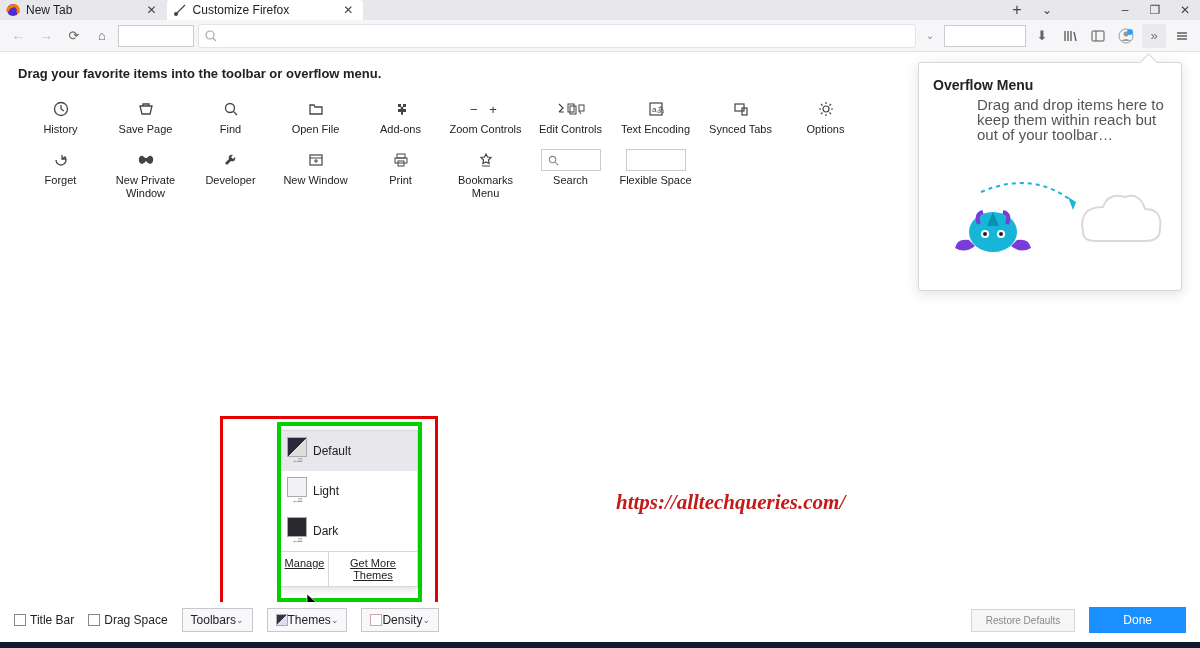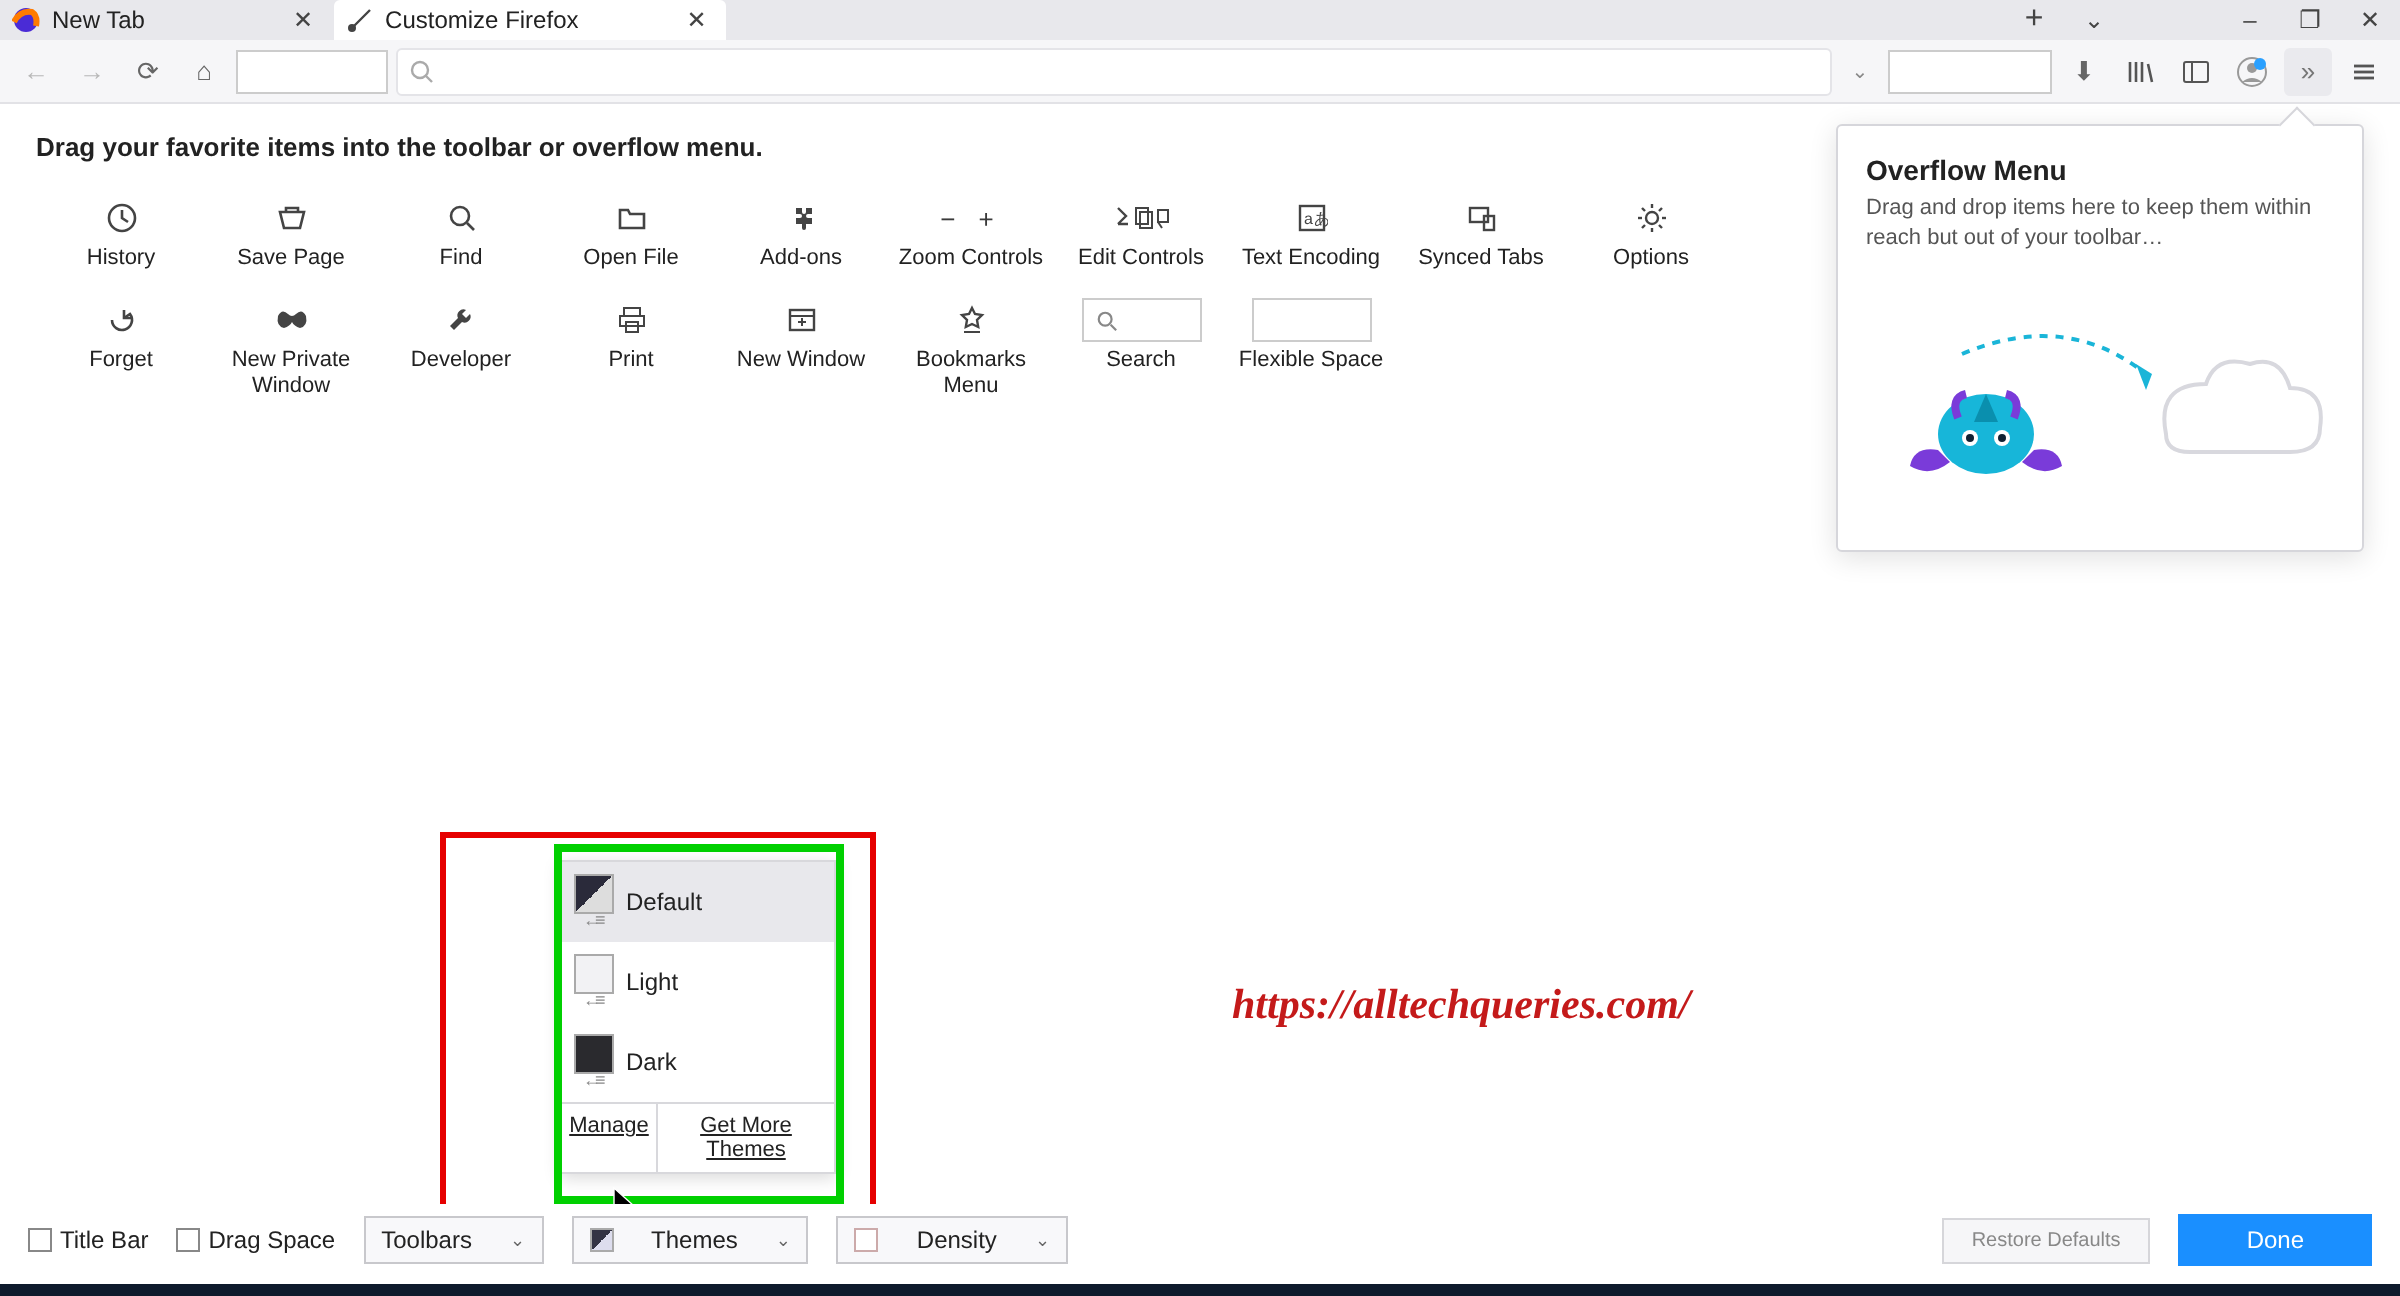--- a/index.html
+++ b/index.html
@@ -31,21 +31,21 @@
   .items-grid { margin-top: 10px; display: grid; grid-template-columns: repeat(9, 85px); gap: 0; }
   .cust-item { width: 85px; text-align: center; padding: 6px 2px; }
   .cust-item .icon { height: 24px; display: flex; align-items: center; justify-content: center; color: #3a3a3a; }
   .cust-item .label { font-size: 11px; line-height: 13px; margin-top: 2px; color: #222; }
   .mock-box { width: 60px; height: 22px; border: 1px solid #ccc; margin: 0 auto; display: flex; align-items: center; justify-content: flex-start; padding-left: 6px; }
 
   
   .overflow-panel { position: absolute; top: 62px; right: 18px; width: 264px; border: 1px solid #d6d6db; border-radius: 3px; background: #fff; box-shadow: 0 3px 14px rgba(0,0,0,0.12); padding: 14px 14px 18px; }
   .overflow-panel::before { content: ""; position: absolute; top: -7px; right: 26px; width: 12px; height: 12px; background: #fff; border-left: 1px solid #d6d6db; border-top: 1px solid #d6d6db; transform: rotate(45deg); }
   .overflow-title { font-weight: 600; font-size: 14px; margin-bottom: 4px; }
-  .overflow-desc { font-size: 11px; color: #555; line-height: 15px; }
+  .overflow-desc { font-size: 15px; color: #555; line-height: 15px; margin-left: 44px; }
   .overflow-illus { margin-top: 20px; height: 110px; position: relative; }
 
   
   .themes-popup { position: absolute; left: 280px; top: 430px; width: 138px; background: #fff; border: 1px solid #d8d8dc; box-shadow: 0 2px 8px rgba(0,0,0,0.15); font-size: 12px; }
   .themes-header { text-align: center; font-weight: 600; padding: 6px 0; font-size: 11px; }
   .theme-item { display: flex; align-items: center; gap: 6px; padding: 6px 6px; }
   .theme-item.selected { background: #e8e8ec; }
   .theme-swatch { width: 20px; height: 20px; border: 1px solid #aaa; position: relative; }
   .theme-swatch.default { background: linear-gradient(135deg,#2a2a3a 50%,#ddd 50%); }
   .theme-swatch.light { background: #f2f2f4; }
@@ -66,21 +66,21 @@
   
   .cursor { position: absolute; left: 306px; top: 593px; pointer-events: none; }
 
   
   .watermark { position: absolute; left: 616px; top: 490px; font-size: 21px; font-weight: bold; color: #c41a1a; font-family: Georgia, serif; font-style: italic; }
 
   
   .bottombar { position: absolute; bottom: 10px; left: 0; right: 0; height: 36px; display: flex; align-items: center; padding: 0 14px; gap: 14px; background: #fff; }
   .chk { display: flex; align-items: center; gap: 4px; font-size: 12px; }
   .chk .box { width: 12px; height: 12px; border: 1px solid #888; }
-  .dd { display: flex; align-items: center; gap: 19px; border: 1px solid #c8c8cc; padding: 4px 8px; font-size: 12px; background: #f8f8fa; }
+  .dd { display: flex; align-items: center; gap: 0; border: 1px solid #c8c8cc; padding: 4px 8px; font-size: 12px; background: #f8f8fa; }
   .dd .caret { font-size: 9px; color: #666; }
   .dd .swatch { width: 12px; height: 12px; border: 1px solid #aaa; }
   .spacer { flex: 1; }
   .btn-restore { border: 1px solid #d6d6da; background: #f6f6f8; color: #888; padding: 5px 14px; font-size: 10px;}
   .btn-done { background: #1a8fff; color: #fff; padding: 6px 34px; font-size: 12px; border: none; }
 
   
   .taskbar-strip { position: absolute; bottom: 0; left: 0; right: 0; height: 6px; background: #0e1a2c; }
 
   svg { display: block; }
@@ -289,37 +289,37 @@
       <div class="icon">
           <svg width="16" height="16" viewBox="0 0 16 16">
             <path d="M10 3a3 3 0 00-4 4l-4 4 2 2 4-4a3 3 0 004-4l-2 2-2-2z" fill="#444"></path>
           </svg>
         </div>
       <div class="label">Developer</div>
     </div>
     <div class="cust-item">
       <div class="icon">
           <svg width="16" height="16" viewBox="0 0 16 16">
-            <rect x="4" y="2" width="8" height="4" stroke="#444" fill="none"></rect>
-            <rect x="2" y="6" width="12" height="5" stroke="#444" fill="none"></rect>
-            <rect x="5" y="9" width="6" height="5" stroke="#444" fill="none"></rect>
-          </svg>
-        </div>
-      <div class="label">Print</div>
-    </div>
-    <div class="cust-item">
-      <div class="icon">
-          <svg width="16" height="16" viewBox="0 0 16 16">
             <rect x="2" y="3" width="12" height="10" stroke="#444" fill="none" stroke-width="1.2"></rect>
             <line x1="2" y1="6" x2="14" y2="6" stroke="#444"></line>
             <line x1="8" y1="7" x2="8" y2="11" stroke="#444"></line>
             <line x1="6" y1="9" x2="10" y2="9" stroke="#444"></line>
           </svg>
         </div>
       <div class="label">New Window</div>
+    </div>
+    <div class="cust-item">
+      <div class="icon">
+          <svg width="16" height="16" viewBox="0 0 16 16">
+            <rect x="4" y="2" width="8" height="4" stroke="#444" fill="none"></rect>
+            <rect x="2" y="6" width="12" height="5" stroke="#444" fill="none"></rect>
+            <rect x="5" y="9" width="6" height="5" stroke="#444" fill="none"></rect>
+          </svg>
+        </div>
+      <div class="label">Print</div>
     </div>
     <div class="cust-item">
       <div class="icon">
           <svg width="16" height="16" viewBox="0 0 16 16">
             <path d="M8 2l1.5 3 3.5.5-2.5 2.5.6 3.5L8 10l-3.1 1.5.6-3.5L3 5.5 6.5 5z" stroke="#444" fill="none" stroke-width="1.2"></path>
             <line x1="4" y1="14" x2="12" y2="14" stroke="#444"></line>
           </svg>
         </div>
       <div class="label">Bookmarks Menu</div>
     </div>

